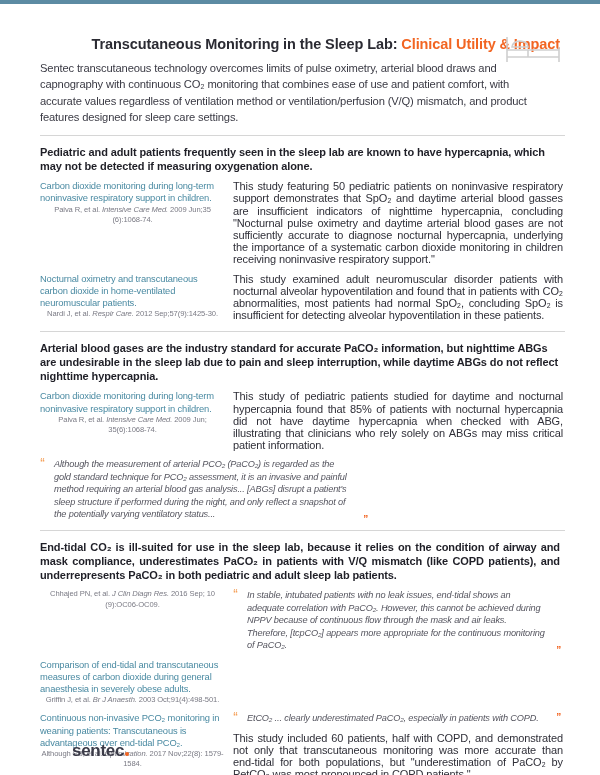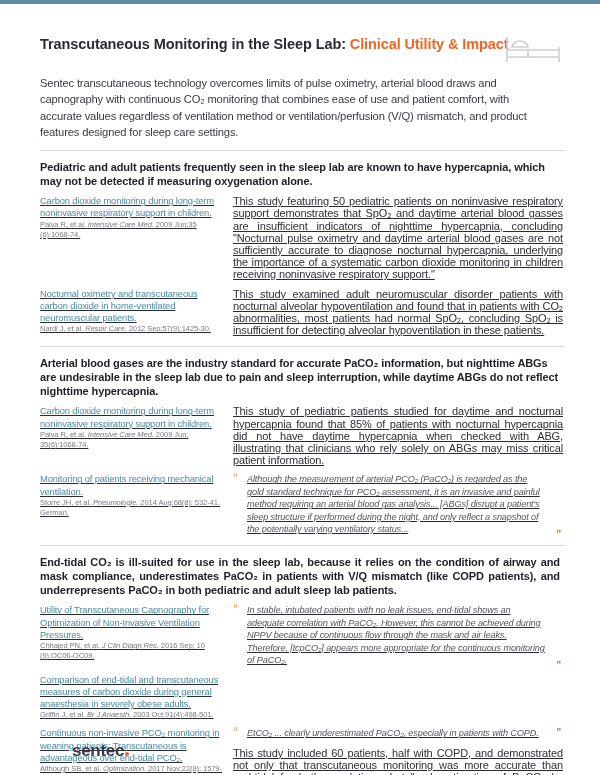--- a/index.html
+++ b/index.html
@@ -1,31 +1,31 @@
 <!DOCTYPE html>
 <html><head>
   <meta charset="utf-8">
   <style>
     * { box-sizing: border-box; margin: 0; padding: 0; }
     html, body { width: 600px; height: 775px; background: #ffffff; overflow: hidden; }
     body { font-family: "Liberation Sans", "DejaVu Sans", sans-serif; color: #2b2b33; position: relative; }
     .topbar { position: absolute; left: 0; top: 0; width: 600px; height: 4px; background: #5c8ba3; }
     .page { position: absolute; left: 40px; top: 36px; width: 520px; }
-    .header { position: relative; height: 24px; }
+    .header { position: relative; height: 24px; text-align: right; }
     .title { font-size: 14.5px; font-weight: bold; color: #2b2b33; letter-spacing: -0.1px; white-space: nowrap; }
     .title .accent { color: #f26522; }
     .bed-icon { position: absolute; right: -4px; top: -2px; width: 62px; height: 30px; }
-    .intro { margin-top: 15px; font-size: 11.2px; line-height: 16.3px; color: #3a3a44; width: 500px; letter-spacing: -0.15px; }
+    .intro { margin-top: 0; font-size: 11.2px; line-height: 16.3px; color: #3a3a44; width: 500px; letter-spacing: -0.15px; }
     .divider { height: 1px; background: #d6d6d6; margin: 10px 0 9px 0; width: 525px; }
     .section-heading { font-size: 11px; font-weight: bold; line-height: 14px; color: #1f1f27; letter-spacing: -0.1px; }
     .section-heading.justified { text-align: justify; margin-top: 9px; }
-    .row { display: flex; margin-top: 7px; text-decoration: underline; }
+    .row { display: flex; margin-top: 7px; }
     .cite { width: 193px; flex: none; padding-right: 8px; }
     .cite-title { font-size: 9.4px; line-height: 12.2px; color: #4a8aa2; letter-spacing: -0.15px; }
-    .cite-ref { font-size: 7.6px; line-height: 10.3px; color: #7a7a84; letter-spacing: -0.1px; }
+    .cite-ref { font-size: 7.6px; line-height: 10.3px; color: #7a7a84; letter-spacing: -0.1px; text-align: center; }
     .cite-ref i { font-style: italic; }
     .body-col { width: 330px; flex: none; }
     .summary { font-size: 11px; line-height: 12.2px; color: #2f2f38; letter-spacing: -0.12px; text-align: justify; }
     .quote { position: relative; padding-left: 14px; padding-right: 18px; font-size: 9.2px; line-height: 12.4px; font-style: italic; color: #55555f; letter-spacing: -0.15px; }
     .quote .q-open { position: absolute; left: 0; top: -1px; font-style: normal; font-weight: bold; color: #f5a35e; font-size: 10px; }
     .quote .q-close { position: absolute; right: 2px; bottom: -6px; font-style: normal; font-weight: bold; color: #f26522; font-size: 10px; }
     .quote.inline .q-close { bottom: 0; }
     .summary.after-quote { margin-top: 7px; }
     .footer-logo { position: absolute; left: 56px; top: 741px; font-size: 17px; font-weight: bold; color: #3b3b48; letter-spacing: -0.3px; margin-left: 16px; }
     .footer-logo .dot { display: inline-block; width: 4px; height: 4px; background: #f26522; border-radius: 50%; margin-left: 1px; }
@@ -77,33 +77,28 @@
       <div class="row">
         <div class="cite">
           <div class="cite-title">Carbon dioxide monitoring during long-term noninvasive respiratory support in children.</div>
           <div class="cite-ref"><span>Paiva R, et al. </span><i>Intensive Care Med.</i><span> 2009 Jun; 35(6):1068-74.</span></div>
         </div>
         <div class="body-col">
           <div class="summary">This study of pediatric patients studied for daytime and nocturnal hypercapnia found that 85% of patients with nocturnal hypercapnia did not have daytime hypercapnia when checked with ABG, illustrating that clinicians who rely solely on ABGs may miss critical patient information.</div>
         </div>
       </div>
       <div class="row">
-        <div class="cite">
-          <div class="cite-title">Monitoring of patients receiving mechanical ventilation.</div>
-          <div class="cite-ref"><span>Storre JH, et al. </span><i>Pneumologie.</i><span> 2014 Aug;68(8): 532-41. German.</span></div>
-        </div>
         <div class="body-col">
           <div class="quote"><span class="q-open">“</span><span>Although the measurement of arterial PCO₂ (PaCO₂) is regarded as the gold standard technique for PCO₂ assessment, it is an invasive and painful method requiring an arterial blood gas analysis... [ABGs] disrupt a patient's sleep structure if performed during the night, and only reflect a snapshot of the potentially varying ventilatory status...</span><span class="q-close">”</span></div>
         </div>
       </div>
       <div class="divider"></div>
       <div class="section-heading justified">End-tidal CO₂ is ill-suited for use in the sleep lab, because it relies on the condition of airway and mask compliance, underestimates PaCO₂ in patients with V/Q mismatch (like COPD patients), and underrepresents PaCO₂ in both pediatric and adult sleep lab patients.</div>
       <div class="row">
         <div class="cite">
-          <div class="cite-title">Utility of Transcutaneous Capnography for Optimization of Non-Invasive Ventilation Pressures.</div>
           <div class="cite-ref"><span>Chhajed PN, et al. </span><i>J Clin Diagn Res.</i><span> 2016 Sep; 10 (9):OC06-OC09.</span></div>
         </div>
         <div class="body-col">
           <div class="quote"><span class="q-open">“</span><span>In stable, intubated patients with no leak issues, end-tidal shows an adequate correlation with PaCO₂. However, this cannot be achieved during NPPV because of continuous flow through the mask and air leaks. Therefore, [tcpCO₂] appears more appropriate for the continuous monitoring of PaCO₂.</span><span class="q-close">”</span></div>
         </div>
       </div>
       <div class="row">
         <div class="cite">
           <div class="cite-title">Comparison of end-tidal and transcutaneous measures of carbon dioxide during general anaesthesia in severely obese adults.</div>
           <div class="cite-ref"><span>Griffin J, et al. </span><i>Br J Anaesth.</i><span> 2003 Oct;91(4):498-501.</span></div>

